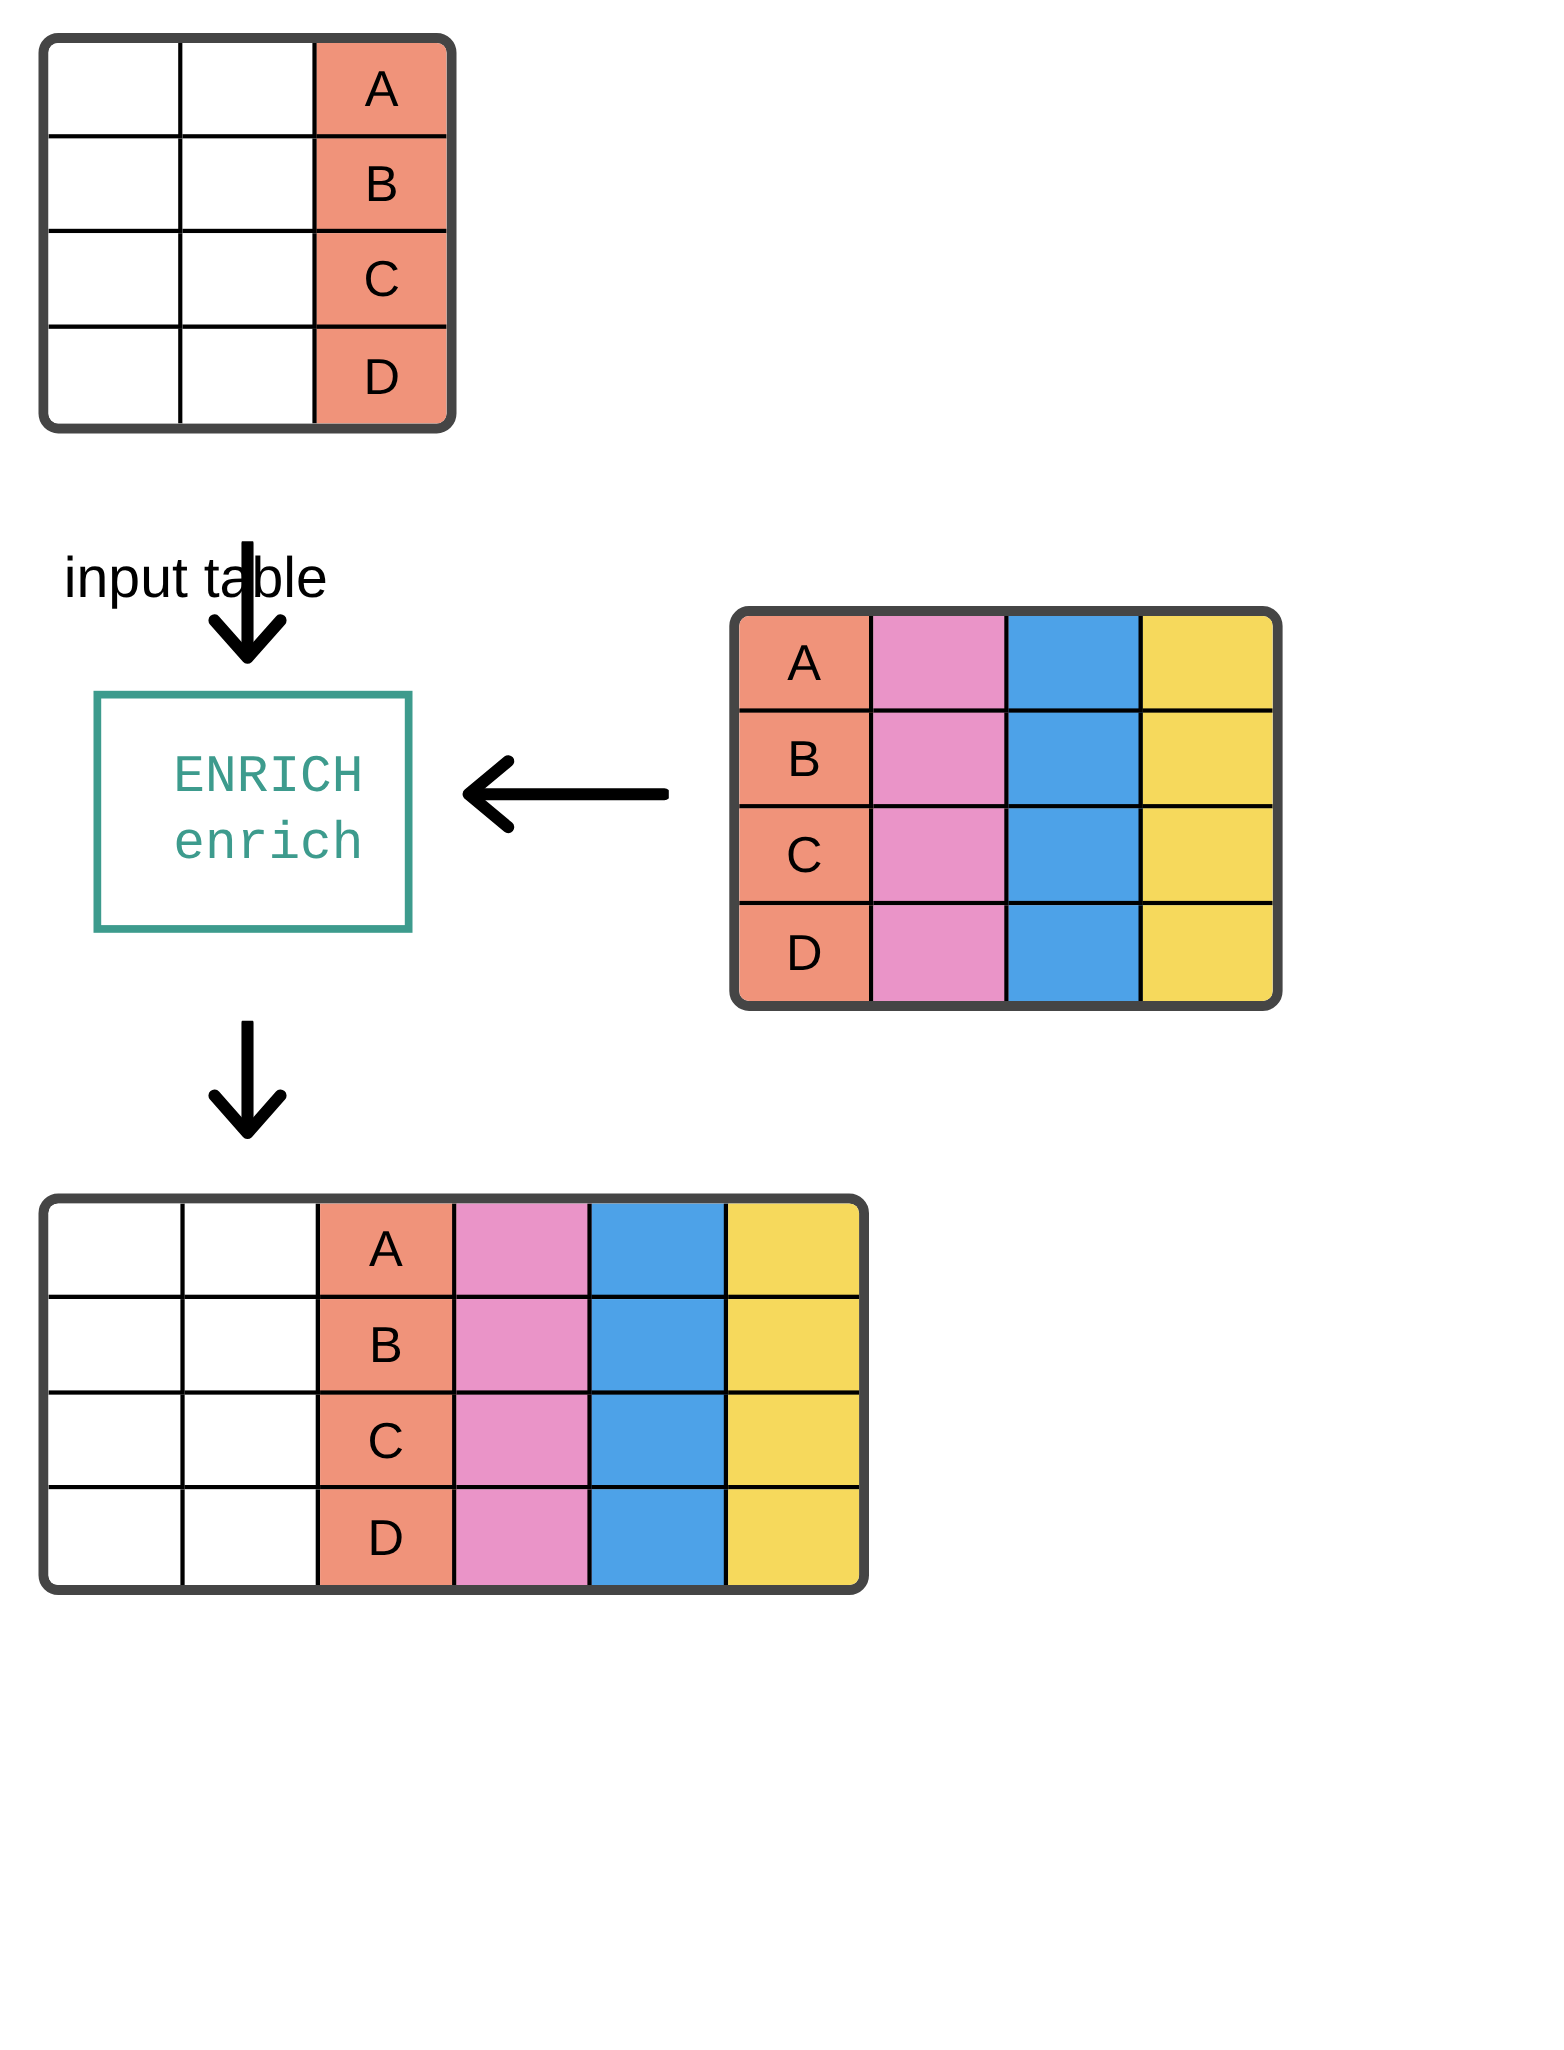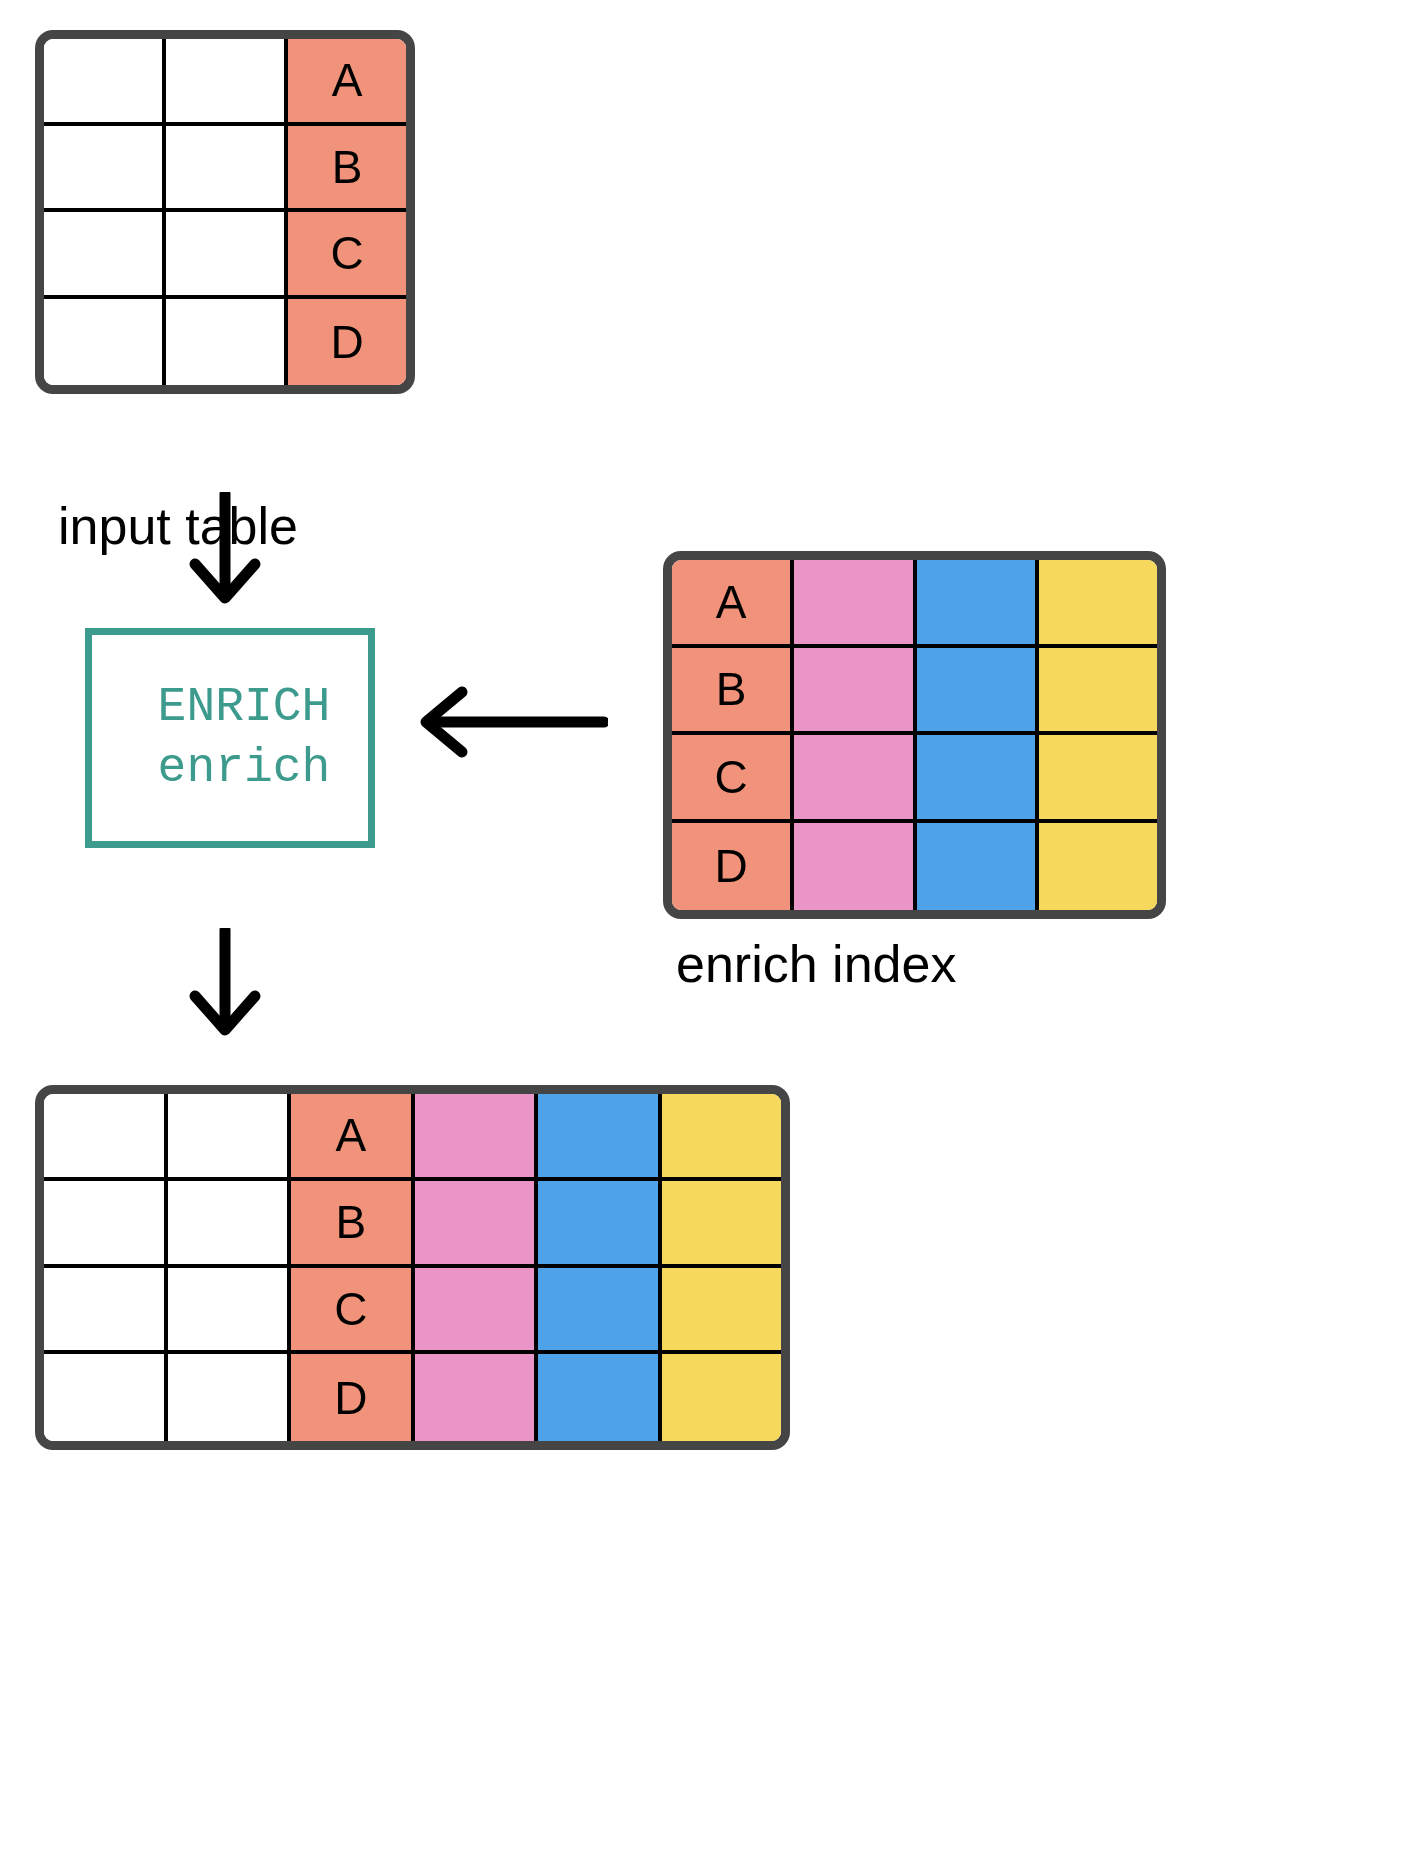--- a/index.html
+++ b/index.html
@@ -156,21 +156,20 @@
         <div class="cell" style="background: rgb(77, 162, 232); flex: 1 1 0px;"></div>
         <div class="cell" style="background: rgb(246, 217, 92); flex: 1 1 0px;"></div>
       </div>
       <div class="tbl-row">
         <div class="cell" style="background: rgb(240, 147, 122); flex: 1 1 0px;">D</div>
         <div class="cell" style="background: rgb(234, 148, 200); flex: 1 1 0px;"></div>
         <div class="cell" style="background: rgb(77, 162, 232); flex: 1 1 0px;"></div>
         <div class="cell" style="background: rgb(246, 217, 92); flex: 1 1 0px;"></div>
       </div>
     </div>
-  <div class="caption" style="left:676px; top:938px;">enrich index</div>
 
   <div class="arrow" style="left:185px; top:928px;">
     <svg width="80" height="110" viewBox="0 0 80 110" aria-hidden="true">
       <line x1="40" y1="2" x2="40" y2="92" stroke="#000000" stroke-width="11" stroke-linecap="round"></line>
       <polyline points="10,68 40,102 70,68" fill="none" stroke="#000000" stroke-width="11" stroke-linecap="round" stroke-linejoin="round"></polyline>
     </svg>
   </div>
 
   <div class="tbl" id="output-table" style="left:35px; top:1085px; width:755px; height:365px;">
       <div class="tbl-row">

